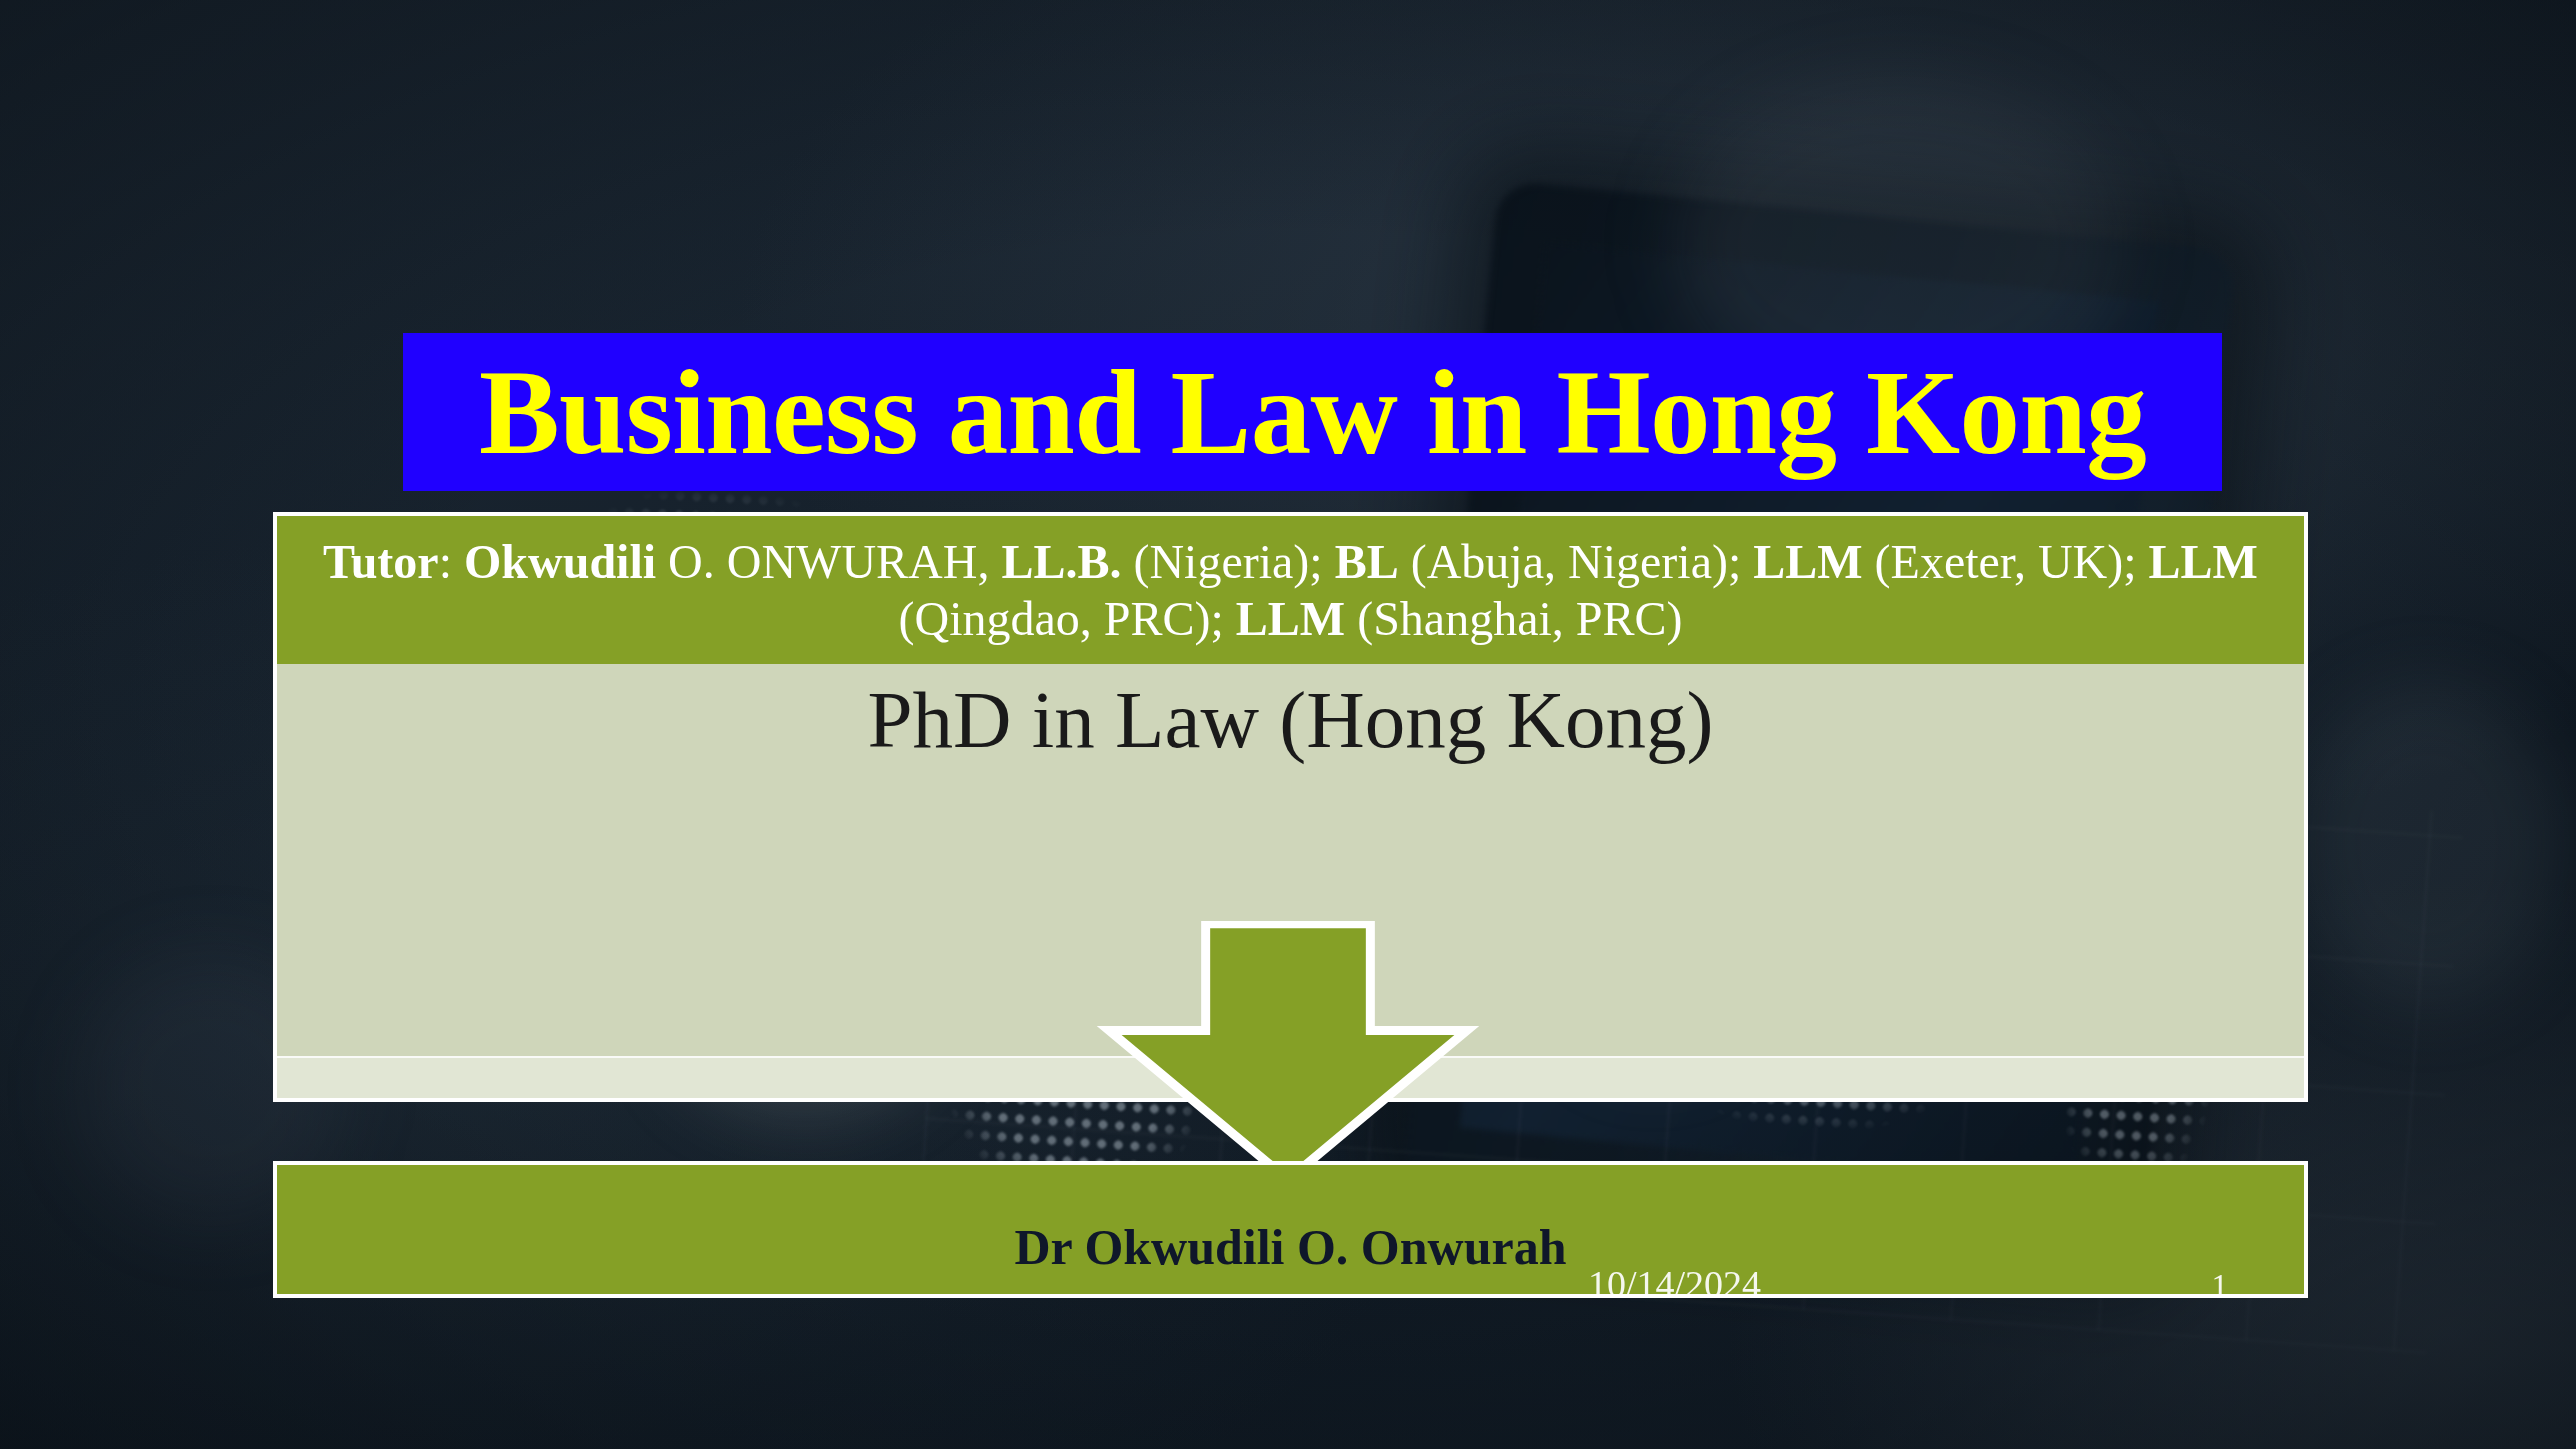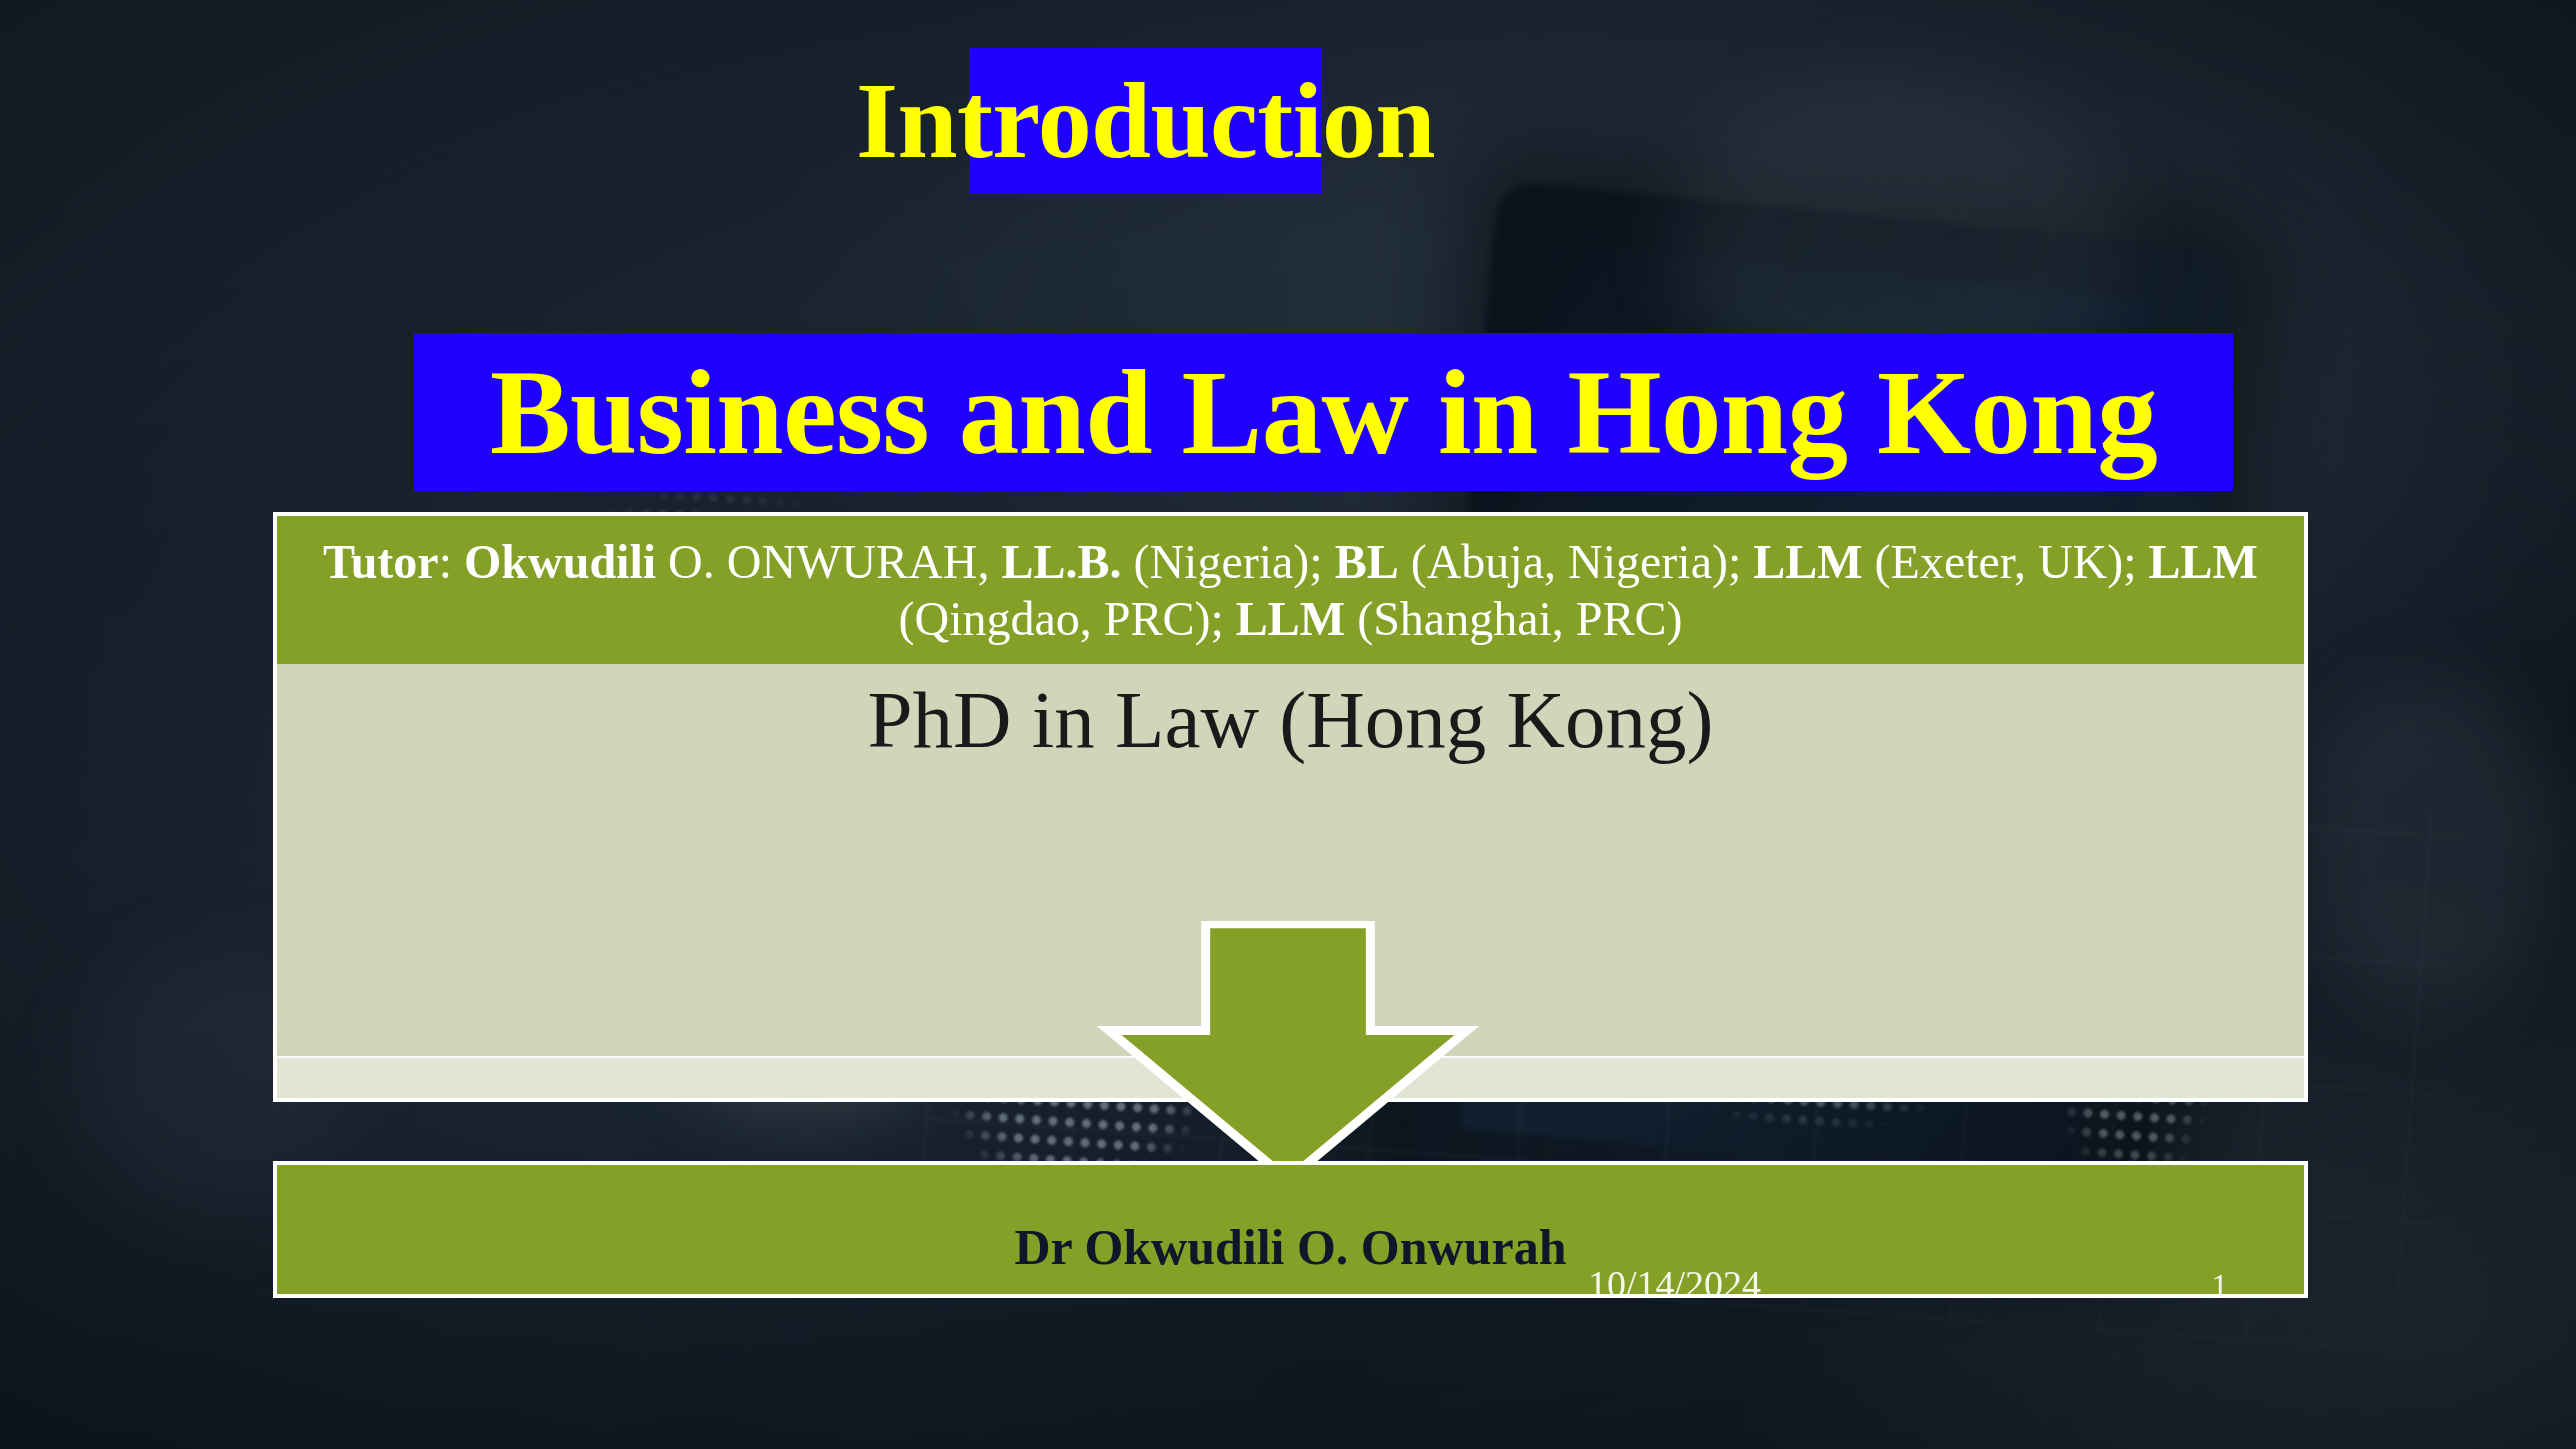--- a/index.html
+++ b/index.html
@@ -134,21 +134,20 @@
   }
   #title-main {
     left: 403px;
     top: 333px;
     width: 1819px;
     height: 158px;
     background: #2000ff;
     color: #ffff00;
     font-size: 121px;
     letter-spacing: -0.6px;
-    margin-left: 11px;
   }
 
   
   #content-box {
     position: absolute;
     left: 273px;
     top: 512px;
     width: 2035px;
     height: 590px;
     border: 4.5px solid #ffffff;
@@ -257,21 +256,20 @@
   <div class="bg-line line-2"></div>
   <div class="bg-line line-3"></div>
   <div class="bg-line line-4"></div>
   <div class="bg-blob blob-1"></div>
   <div class="bg-blob blob-2"></div>
   <div class="bg-blob blob-3"></div>
   <div class="bg-blob blob-4"></div>
   <div class="bg-blob blob-5"></div>
   <div class="bg-layer bg-vignette"></div>
 
-  <div class="hl-box" id="title-intro">Introduction</div>
 
   <div class="hl-box" id="title-main">Business and Law in Hong Kong</div>
 
   <div id="content-box">
 
     <div id="credentials">
       <b>Tutor</b><span>: </span><b>Okwudili</b><span> O. ONWURAH, </span><b>LL.B.</b><span> (Nigeria); </span><b>BL</b><span> (Abuja, Nigeria); </span><b>LLM</b><span> (Exeter, UK); </span><b>LLM</b><span> (Qingdao, PRC); </span><b>LLM</b><span> (Shanghai, PRC)</span>
     </div>
 
     <div id="phd-area">

